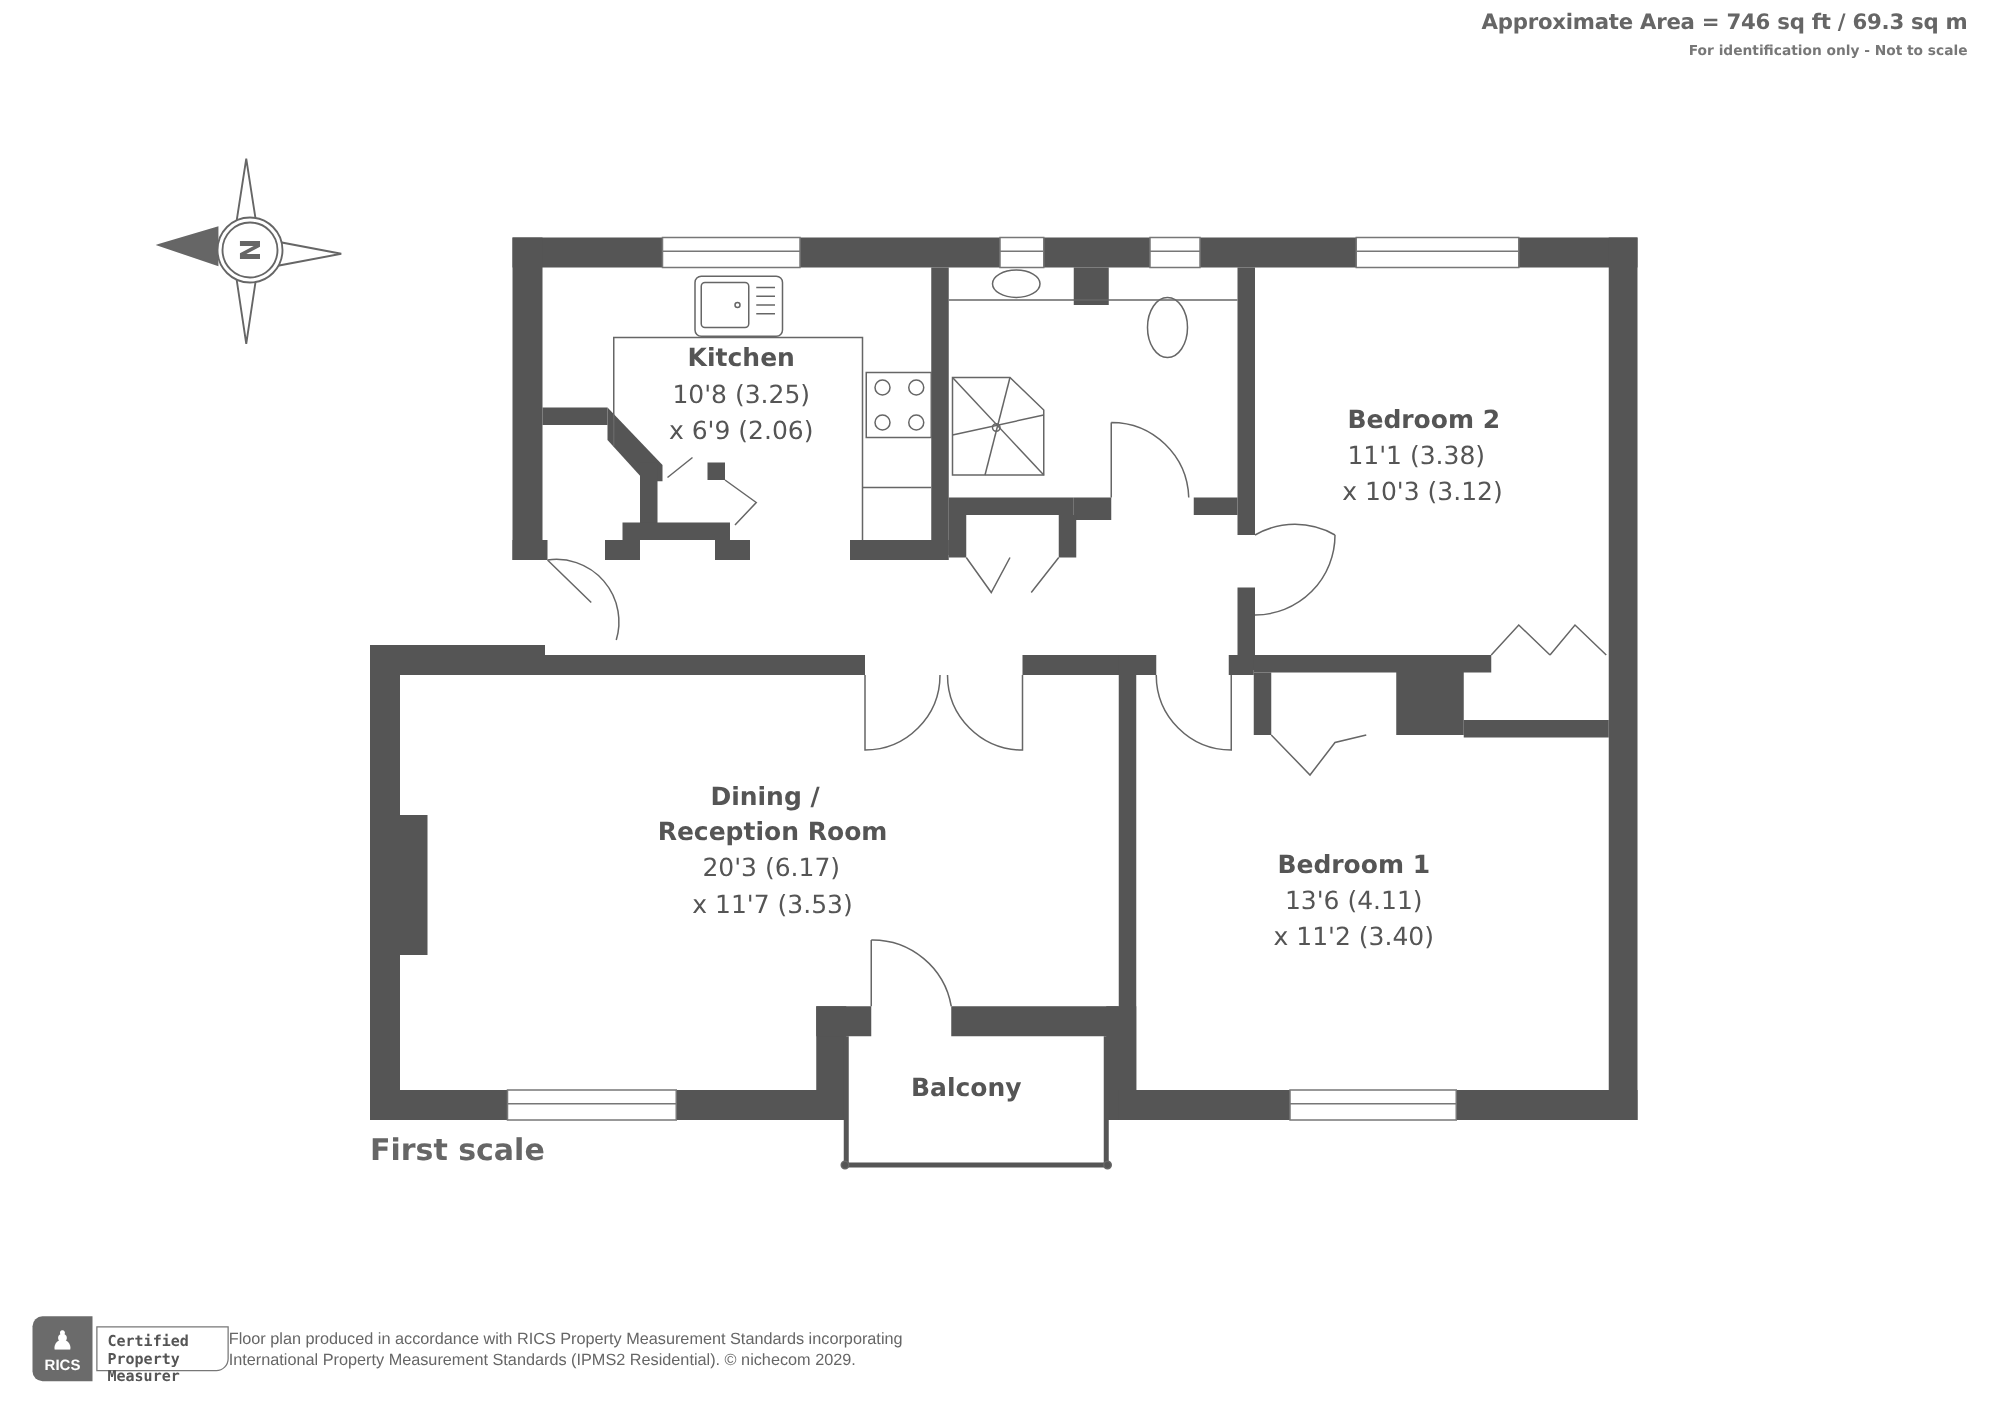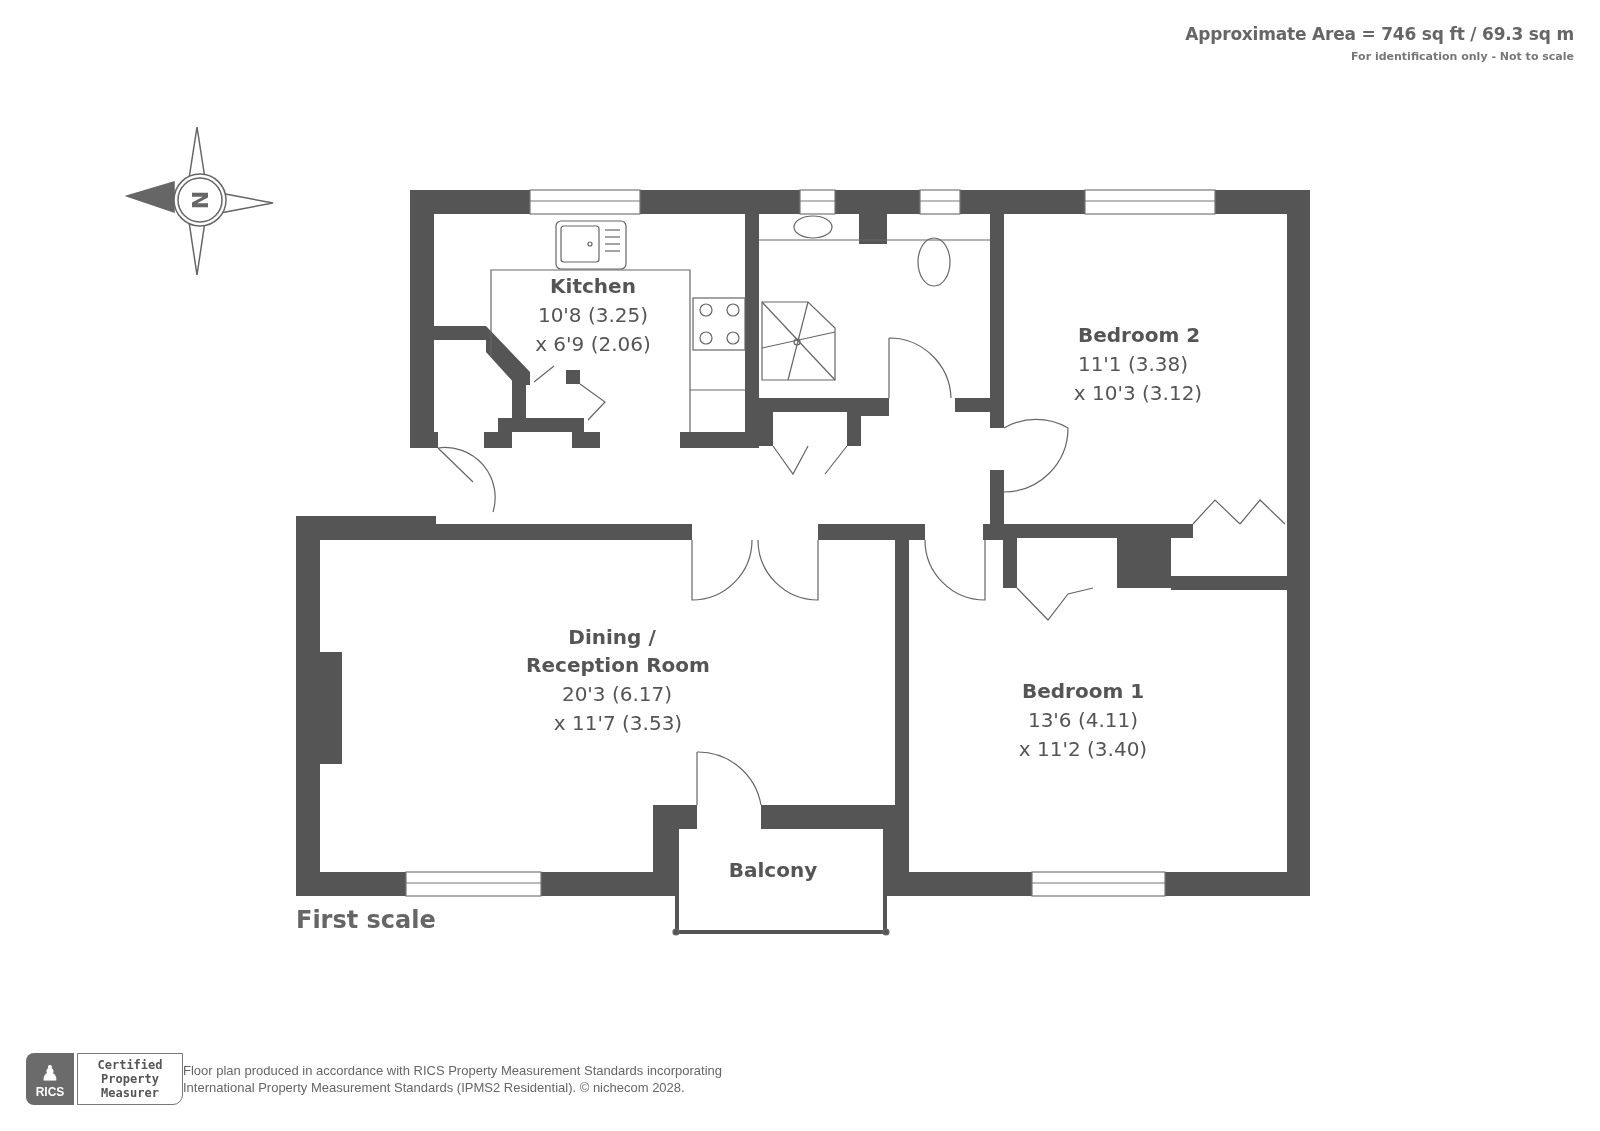--- a/index.html
+++ b/index.html
@@ -1,28 +1,28 @@
 <!DOCTYPE html>
 <html><head>
 <meta charset="utf-8">
 <style>
   html, body { margin:0; padding:0; background:#ffffff; }
   body { width:1600px; height:1131px; position:relative; overflow:hidden; font-family:"Liberation Sans", sans-serif; color:#555; }
-  .hdr-area { position:absolute; right:26px; top:24px; text-align:right; font-family:"DejaVu Sans", sans-serif; }
+  .hdr-area { position:absolute; right:26px; top:8px; text-align:right; font-family:"DejaVu Sans", sans-serif; }
   .hdr-area .area { font-size:17px; font-weight:bold; color:#666; letter-spacing:-0.2px; }
   .hdr-area .note { font-size:11px; font-weight:bold; color:#777; margin-top:6px; }
   svg.plan { position:absolute; left:0; top:0; }
   .room-label { font-family:"DejaVu Sans", sans-serif; fill:#555; text-anchor:middle; }
   .room-name { font-size:20px; font-weight:bold; }
   .room-dim { font-size:20px; }
   .floor-label { position:absolute; left:296px; top:906px; font-family:"DejaVu Sans", sans-serif; font-size:24px; font-weight:bold; color:#666; }
   .footer { position:absolute; left:26px; top:1053px; display:flex; align-items:center; }
   .rics-logo { width:48px; height:52px; background:#6b6b6b; border-radius:8px 0 0 8px; color:#fff; display:flex; flex-direction:column; align-items:center; justify-content:flex-end; padding-bottom:6px; box-sizing:border-box; font-family:"Liberation Sans", sans-serif; font-weight:bold; font-size:12px; }
   .rics-logo .lion { font-size:20px; line-height:20px; margin-bottom:2px; }
-  .cert { width:106px; height:52px; border:1.5px solid #777; border-left:none; border-radius:0 0 10px 0; box-sizing:border-box; padding:4px 8px; font-family:"DejaVu Sans Mono", monospace; font-weight:bold; font-size:12px; line-height:14px; color:#555; margin-left:3px; border-left:1.5px solid #777;text-align:center; }
+  .cert { width:106px; height:36px; border:1.5px solid #777; border-left:none; border-radius:0 0 10px 0; box-sizing:border-box; padding:4px 8px; font-family:"DejaVu Sans Mono", monospace; font-weight:bold; font-size:12px; line-height:14px; color:#555; margin-left:3px; border-left:1.5px solid #777; }
   .footer-text { margin-left:0; font-family:"Liberation Sans", sans-serif; font-size:13px; line-height:17px; color:#666; }
 </style>
 </head>
 <body>
 
 <div class="hdr-area">
   <div class="area">Approximate Area = 746 sq ft / 69.3 sq m</div>
   <div class="note">For identification only - Not to scale</div>
 </div>
 
@@ -207,15 +207,15 @@
     <span class="lion">♟</span>
     <span>RICS</span>
   </div>
   <div class="cert">
     <div>Certified</div>
     <div>Property</div>
     <div>Measurer</div>
   </div>
   <div class="footer-text">
     <div>Floor plan produced in accordance with RICS Property Measurement Standards incorporating</div>
-    <div>International Property Measurement Standards (IPMS2 Residential).   © nichecom 2028.</div>
+    <div>International Property Measurement Standards (IPMS2 Residential).   © nichecom 2029.</div>
   </div>
 </div>
 
 </body></html>

